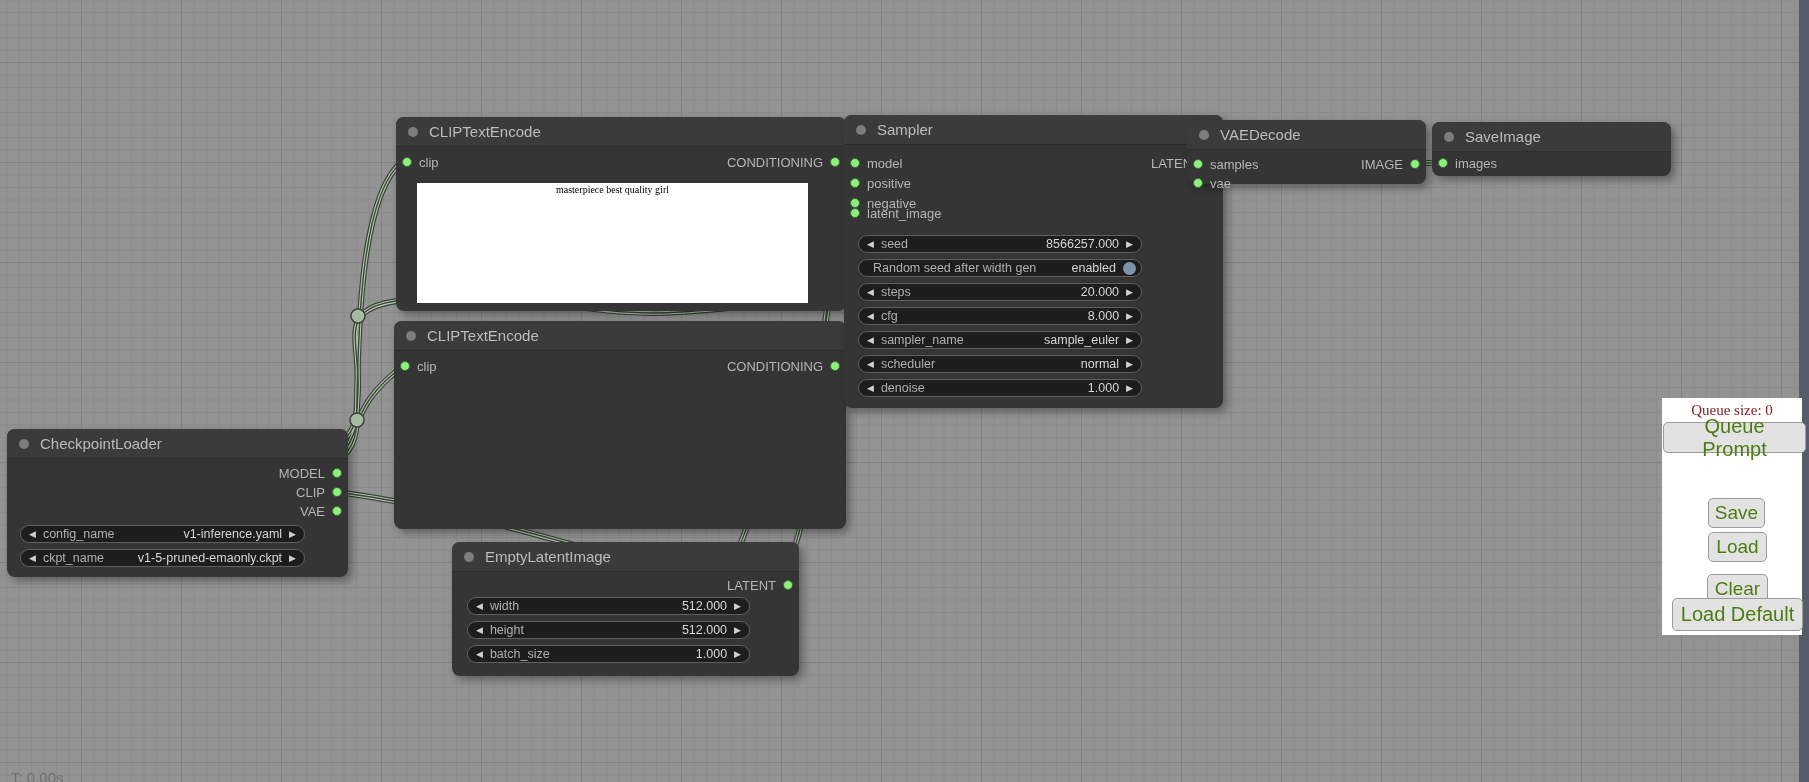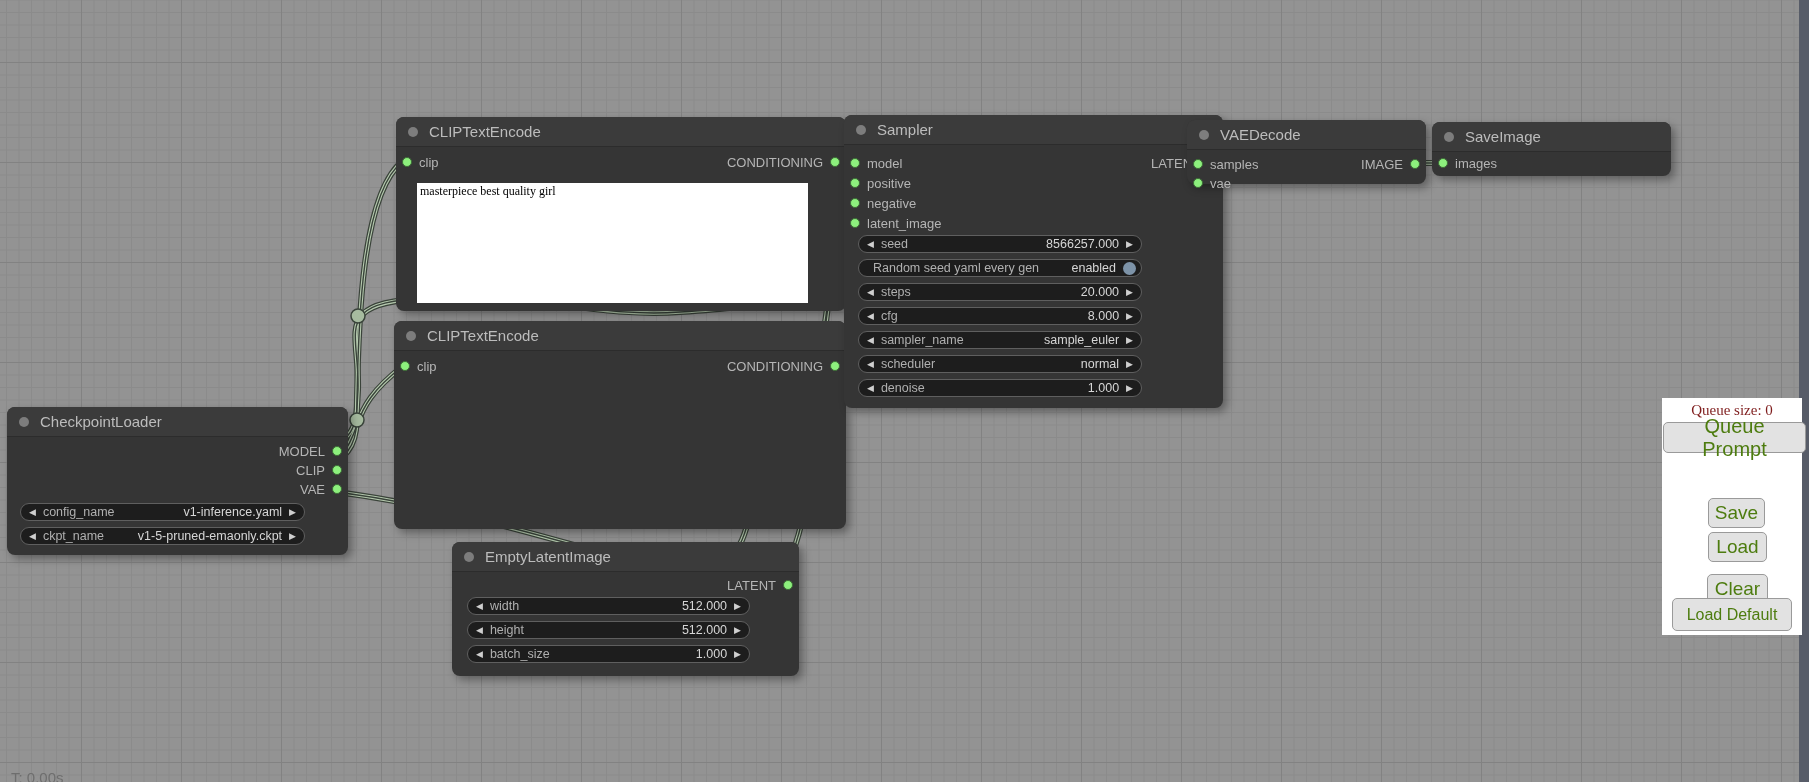--- a/index.html
+++ b/index.html
@@ -43,41 +43,41 @@
     border-radius:10px;display:flex;align-items:center;gap:7px;
     padding:0 8px;box-sizing:border-box;font-size:12.5px;color:#b0b0b0;
   }
   .warrow{font-size:9px;color:#cfcfcf;line-height:18px;flex:0 0 auto;}
   .wlabel{white-space:nowrap;}
   .wvalue{margin-left:auto;color:#d6d6d6;white-space:nowrap;}
   .widget.toggle .wlabel{padding-left:6px;}
   .toggle-circle{width:13px;height:13px;border-radius:50%;background:#7d93a8;flex:0 0 auto;margin-right:-3px;}
   .ta{
     position:absolute;background:#ffffff;color:#000;border:none;resize:none;
-    font-family:"Liberation Serif","DejaVu Serif",serif;font-size:12px;
-    padding:1px 3px;box-sizing:border-box;line-height:1.2;outline:none;
+    font-family:"Liberation Serif","DejaVu Serif",serif;font-size:10px;
+    padding:1px 3px;box-sizing:border-box;line-height:1.2;outline:none;text-align:center;
   }
   .scroll-strip{position:absolute;right:0;top:0;width:10px;height:782px;background:#575c68;z-index:4;}
   .menu{
     position:absolute;left:1662px;top:398px;width:140px;height:237px;background:#ffffff;z-index:5;
   }
   .queue-size{
     position:absolute;top:4px;left:0;width:100%;text-align:center;
     font-family:"Liberation Serif","DejaVu Serif",serif;font-size:15px;color:#7f1d1d;
   }
   .btn{
     position:absolute;background:#e2e2e2;border:1px solid #9a9a9a;border-radius:5px;
     color:#4d7c0f;font-family:"Liberation Sans","DejaVu Sans",sans-serif;
     display:flex;align-items:center;justify-content:center;cursor:pointer;box-sizing:border-box;
   }
   .btn-queue{left:1px;top:24px;width:143px;height:31px;font-size:20px;}
   .btn-save{left:46px;top:100px;width:57px;height:30px;font-size:19px;}
   .btn-load{left:46px;top:134px;width:59px;height:30px;font-size:19px;}
   .btn-clear{left:45px;top:168px;width:61px;height:29px;font-size:19px;margin-top:8px;}
-  .btn-default{left:10px;top:200px;width:120px;height:33px;font-size:16px;}
+  .btn-default{left:10px;top:200px;width:131px;height:33px;font-size:20px;}
   .status-text{position:absolute;left:11px;top:769px;font-size:15px;color:#6e6e6e;z-index:1;}
 </style>
 </head>
 <body>
 
 <svg class="links" width="1809" height="782" viewBox="0 0 1809 782">
   <defs>
     <path id="w1" d="M311,470 C338,466 353,452 356,430 C359,390 352,200 403,161"></path>
     <path id="w2" d="M311,470 C340,468 350,445 357,425 C363,407 372,390 403,366"></path>
     <path id="w3" d="M311,451 C360,444 356,420 358,390 C360,330 330,302 430,298 C540,294 600,318 680,312 C770,306 800,300 822,260 C840,225 832,172 851,163"></path>
@@ -124,21 +124,21 @@
   <g>
     <circle class="linkdot" cx="358" cy="316" r="7"></circle>
     <circle class="linkdot" cx="357" cy="420" r="7"></circle>
     <circle class="linkdot" cx="830" cy="171" r="7"></circle>
     <circle class="linkdot" cx="831" cy="283" r="7"></circle>
     <circle class="linkdot" cx="1172" cy="163" r="7"></circle>
     <circle class="linkdot" cx="1414" cy="163" r="7"></circle>
   </g>
 </svg>
 
-<div class="node" style="left:7px;top:407px;width:313px;height:148px;">
+<div class="node" style="left:7px;top:429px;width:313px;height:148px;">
   <div class="ntitle">
     <span class="ndot"></span>
     <span class="ntext">CheckpointLoader</span>
   </div>
   <div class="port out" style="top:34px;">
     <span class="pdot"></span>
     <span class="plabel">MODEL</span>
   </div>
   <div class="port out" style="top:53px;">
     <span class="pdot"></span>
@@ -232,36 +232,36 @@
     <span class="plabel">model</span>
   </div>
   <div class="port in" style="top:58px;">
     <span class="pdot"></span>
     <span class="plabel">positive</span>
   </div>
   <div class="port in" style="top:78px;">
     <span class="pdot"></span>
     <span class="plabel">negative</span>
   </div>
-  <div class="port in" style="top:98px;">
+  <div class="port in" style="top:88px;">
     <span class="pdot"></span>
     <span class="plabel">latent_image</span>
   </div>
   <div class="port out" style="top:38px;">
     <span class="pdot"></span>
     <span class="plabel">LATENT</span>
   </div>
   <div class="widget" style="left:14px;top:120px;width:284px;">
     <span class="warrow">◀</span>
     <span class="wlabel">seed</span>
     <span class="wvalue">8566257.000</span>
     <span class="warrow">▶</span>
   </div>
   <div class="widget toggle" style="left:14px;top:144px;width:284px;">
-    <span class="wlabel">Random seed yaml every gen</span>
+    <span class="wlabel">Random seed after width gen</span>
     <span class="wvalue">enabled</span>
     <span class="toggle-circle"></span>
   </div>
   <div class="widget" style="left:14px;top:168px;width:284px;">
     <span class="warrow">◀</span>
     <span class="wlabel">steps</span>
     <span class="wvalue">20.000</span>
     <span class="warrow">▶</span>
   </div>
   <div class="widget" style="left:14px;top:192px;width:284px;">

